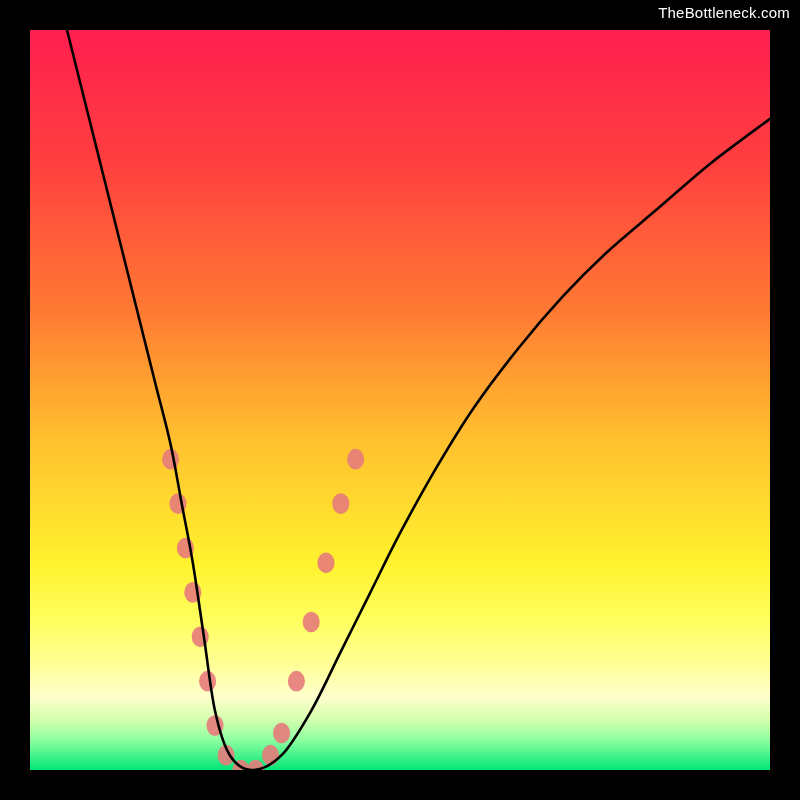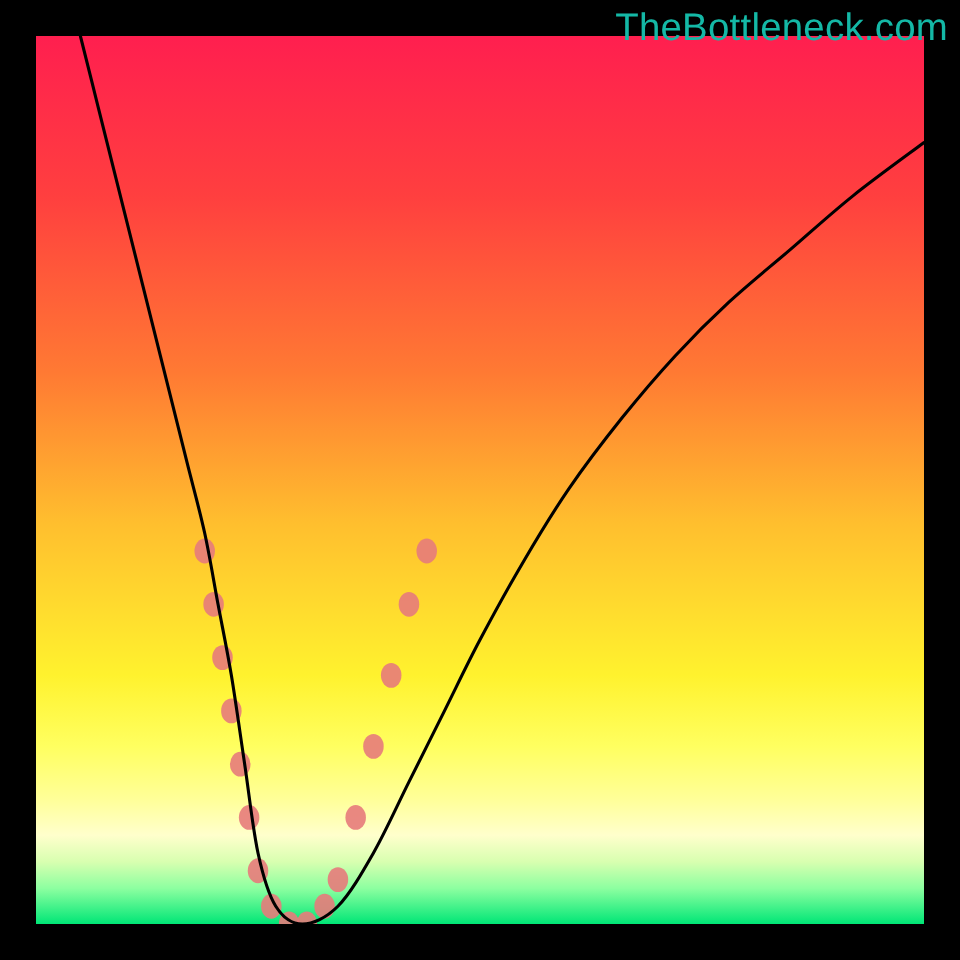--- a/index.html
+++ b/index.html
@@ -13,23 +13,23 @@
     width: 800px;
     height: 800px;
     background: #000;
     position: relative;
   }
   .watermark {
     position: absolute;
     top: 4px;
     right: 10px;
     font-family: Arial, Helvetica, sans-serif;
-    font-size: 32px;
+    font-size: 15px;
     font-weight: 400;
-    color: #14b8a6;
+    color: #ffffff;
     letter-spacing: 0.2px;
     z-index: 5;
   }
   .plot {
     position: absolute;
     left: 30px;
     top: 30px;
     width: 740px;
     height: 740px;
     overflow: hidden;

